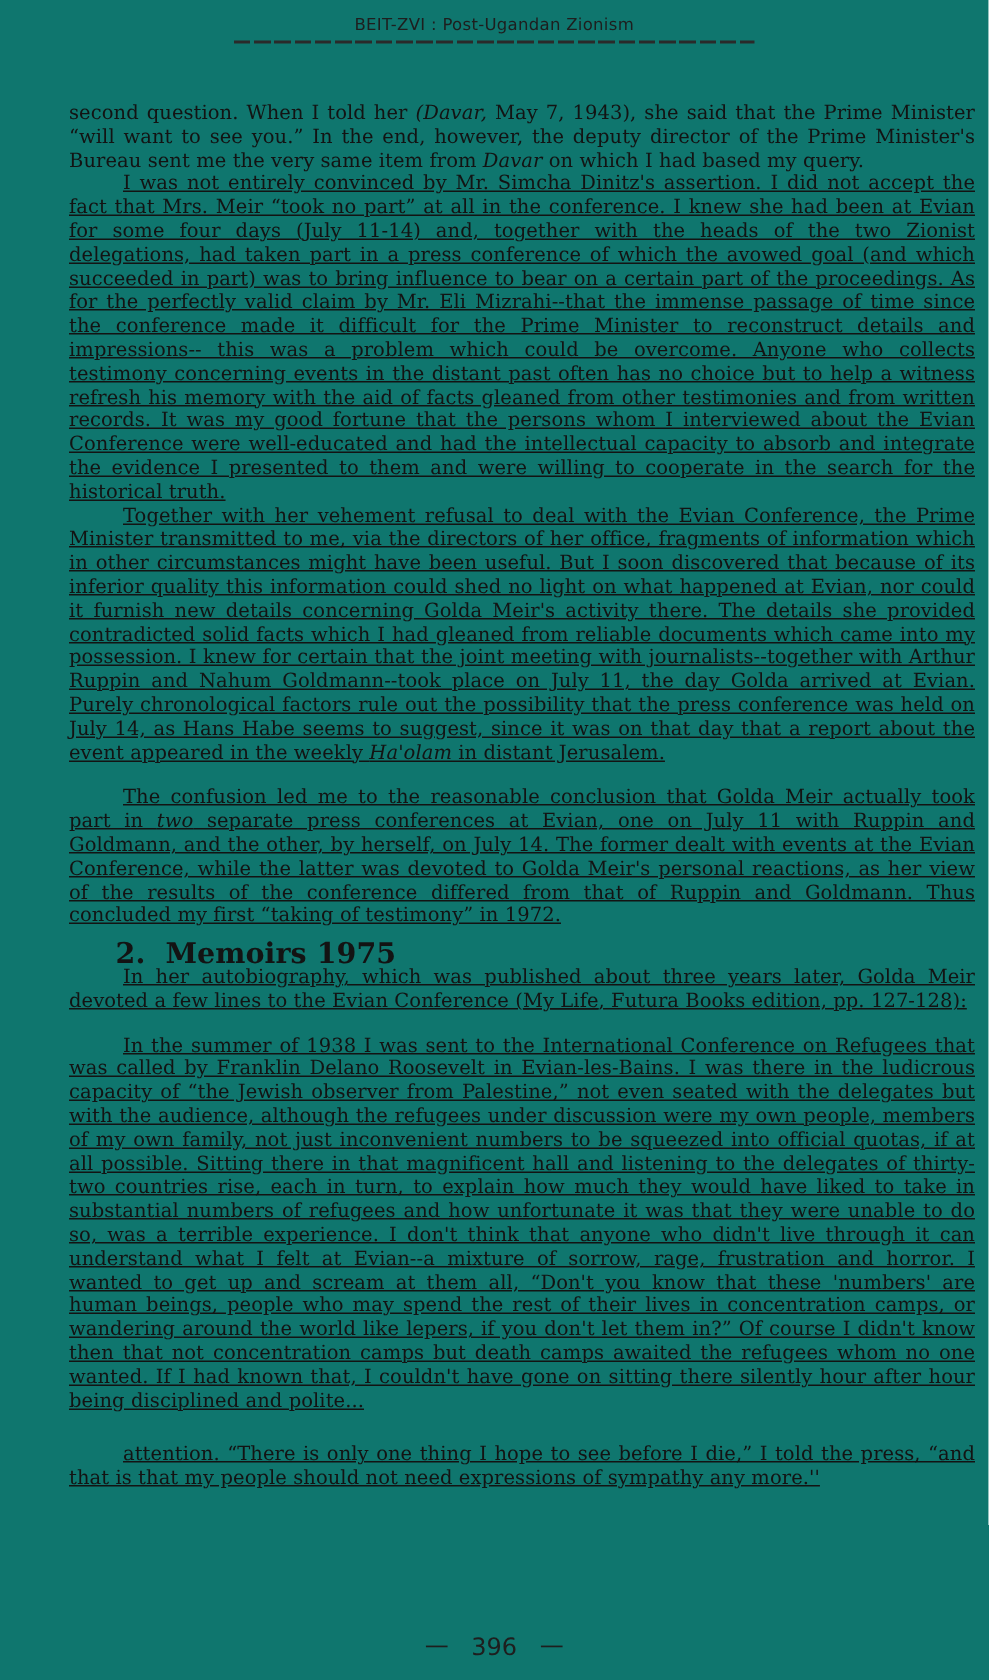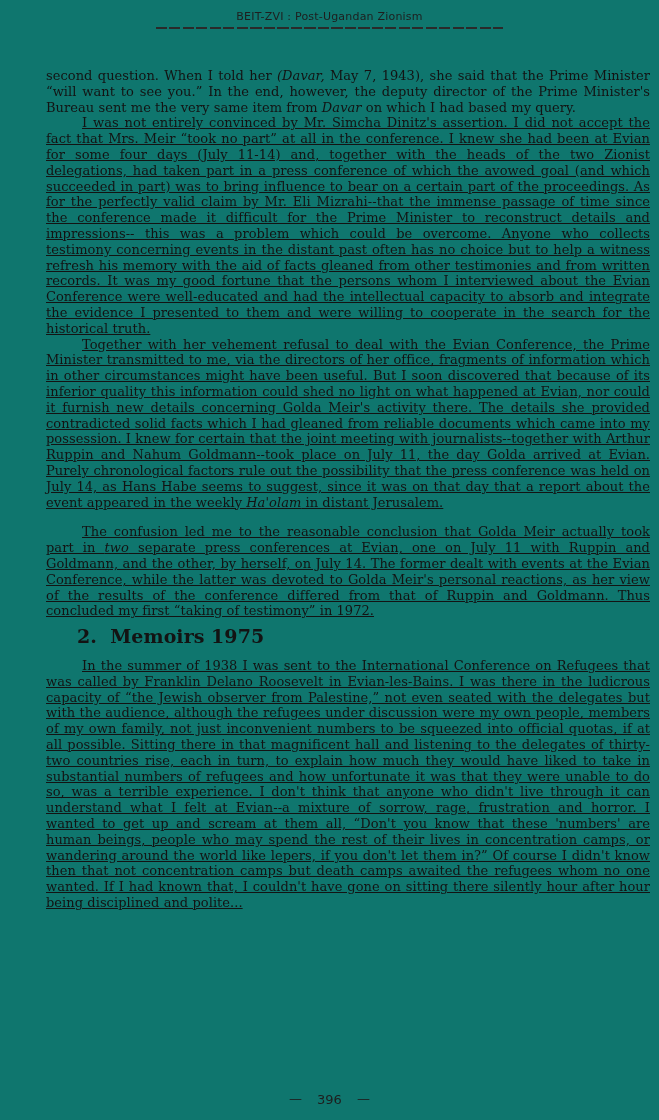--- a/index.html
+++ b/index.html
@@ -64,21 +64,21 @@
     font-weight: normal; 
     line-height: 16px;
   }
   .page-footer {
     position: absolute;
     bottom: 13px;
     left: 0;
     right: 0;
     text-align: center;
     font-family: "DejaVu Sans", sans-serif;
-    font-size: 13px;
+    font-size: 16px;
     color: #1e1e1e;
   }
   .page-footer .dash {
     margin: 0 15px;
     position: relative;
     top: -1px;
   }
 </style>
 </head>
 <body>
@@ -89,20 +89,22 @@
     <div class="header-title">BEIT-ZVI : Post-Ugandan Zionism</div>
     <div class="header-rule"></div>
   </header>
 
   <main class="page-body">
     <p class="par"><span>second question. When I told her </span><span style="font-style: italic;">(Davar,</span><span> May 7, 1943), she said that the Prime Minister “will want to see you.” In the end, however, the deputy director of the Prime Minister's Bureau sent me the very same item from </span><span style="font-style: italic;">Davar</span><span> on which I had based my query.</span></p>
     <p class="par indent"><span>I was not entirely convinced by Mr. Simcha Dinitz's assertion. I did not accept the fact that Mrs. Meir “took no part” at all in the conference. I knew she had been at Evian for some four days (July 11-14) and, together with the heads of the two Zionist delegations, had taken part in a press conference of which the avowed goal (and which succeeded in part) was to bring influence to bear on a certain part of the proceedings. As for the perfectly valid claim by Mr. Eli Mizrahi--that the immense passage of time since the conference made it difficult for the Prime Minister to reconstruct details and impressions-- this was a problem which could be overcome. Anyone who collects testimony concerning events in the distant past often has no choice but to help a witness refresh his memory with the aid of facts gleaned from other testimonies and from written records. It was my good fortune that the persons whom I interviewed about the Evian Conference were well-educated and had the intellectual capacity to absorb and integrate the evidence I presented to them and were willing to cooperate in the search for the historical truth.</span></p>
     <p class="par indent"><span>Together with her vehement refusal to deal with the Evian Conference, the Prime Minister transmitted to me, via the directors of her office, fragments of information which in other circumstances might have been useful. But I soon discovered that because of its inferior quality this information could shed no light on what happened at Evian, nor could it furnish new details concerning Golda Meir's activity there. The details she provided contradicted solid facts which I had gleaned from reliable documents which came into my possession. I knew for certain that the joint meeting with journalists--together with Arthur Ruppin and Nahum Goldmann--took place on July 11, the day Golda arrived at Evian. Purely chronological factors rule out the possibility that the press conference was held on July 14, as Hans Habe seems to suggest, since it was on that day that a report about the event appeared in the weekly </span><span style="font-style: italic;">Ha'olam</span><span> in distant Jerusalem.</span></p>
     <p class="par indent gap-md"><span>The confusion led me to the reasonable conclusion that Golda Meir actually took part in </span><span style="font-style: italic;">two</span><span> separate press conferences at Evian, one on July 11 with Ruppin and Goldmann, and the other, by herself, on July 14. The former dealt with events at the Evian Conference, while the latter was devoted to Golda Meir's personal reactions, as her view of the results of the conference differed from that of Ruppin and Goldmann. Thus concluded my first “taking of testimony” in 1972.</span></p>
     <h2 class="section-heading"><span style="font-weight: bold;">2.&nbsp;&nbsp;Memoirs 1975</span></h2>
+    <p class="par indent"><span>In her autobiography, which was published about three years later, Golda Meir devoted a few lines to the Evian Conference (</span><span style="text-decoration: underline;">My Life</span><span>, Futura Books edition, pp. 127-128):</span></p>
     <p class="par indent gap-md"><span>In the summer of 1938 I was sent to the International Conference on Refugees that was called by Franklin Delano Roosevelt in Evian-les-Bains. I was there in the ludicrous capacity of “the Jewish observer from Palestine,” not even seated with the delegates but with the audience, although the refugees under discussion were my own people, members of my own family, not just inconvenient numbers to be squeezed into official quotas, if at all possible. Sitting there in that magnificent hall and listening to the delegates of thirty-two countries rise, each in turn, to explain how much they would have liked to take in substantial numbers of refugees and how unfortunate it was that they were unable to do so, was a terrible experience. I don't think that anyone who didn't live through it can understand what I felt at Evian--a mixture of sorrow, rage, frustration and horror. I wanted to get up and scream at them all, “Don't you know that these 'numbers' are human beings, people who may spend the rest of their lives in concentration camps, or wandering around the world like lepers, if you don't let them in?” Of course I didn't know then that not concentration camps but death camps awaited the refugees whom no one wanted. If I had known that, I couldn't have gone on sitting there silently hour after hour being disciplined and polite...</span></p>
+    <p class="par indent gap-lg"><span>attention. “There is only one thing I hope to see before I die,” I told the press, “and that is that my people should not need expressions of sympathy any more.''</span></p>
   </main>
 
   <footer class="page-footer">
     <span class="dash">—</span><span class="page-num">396</span><span class="dash">—</span>
   </footer>
 
 </div>
 
 </body></html>

